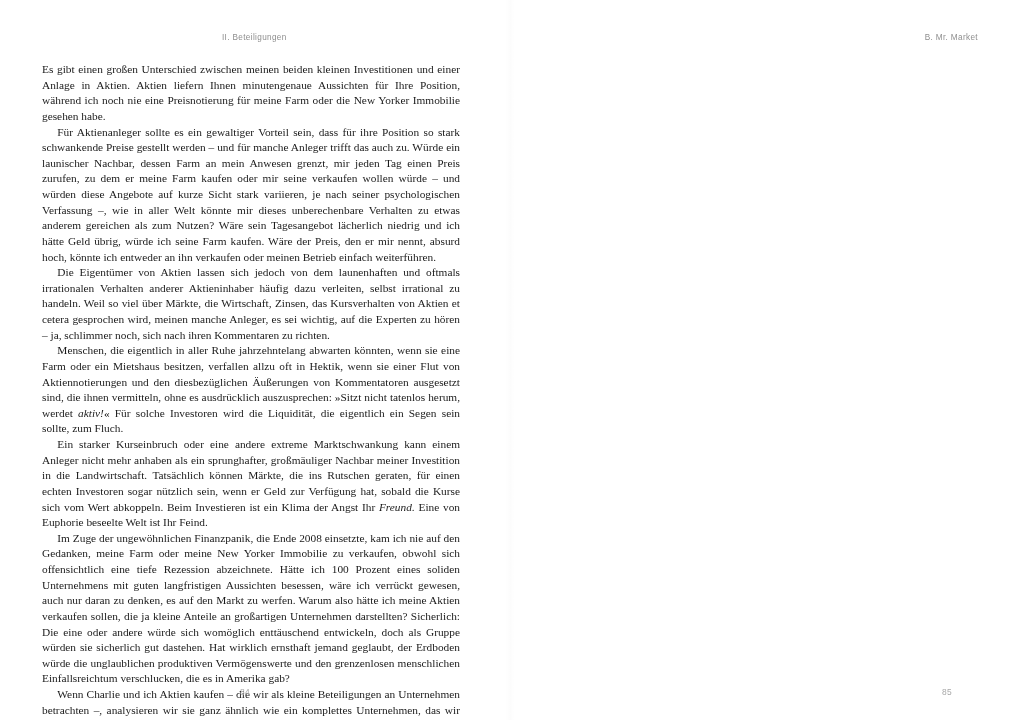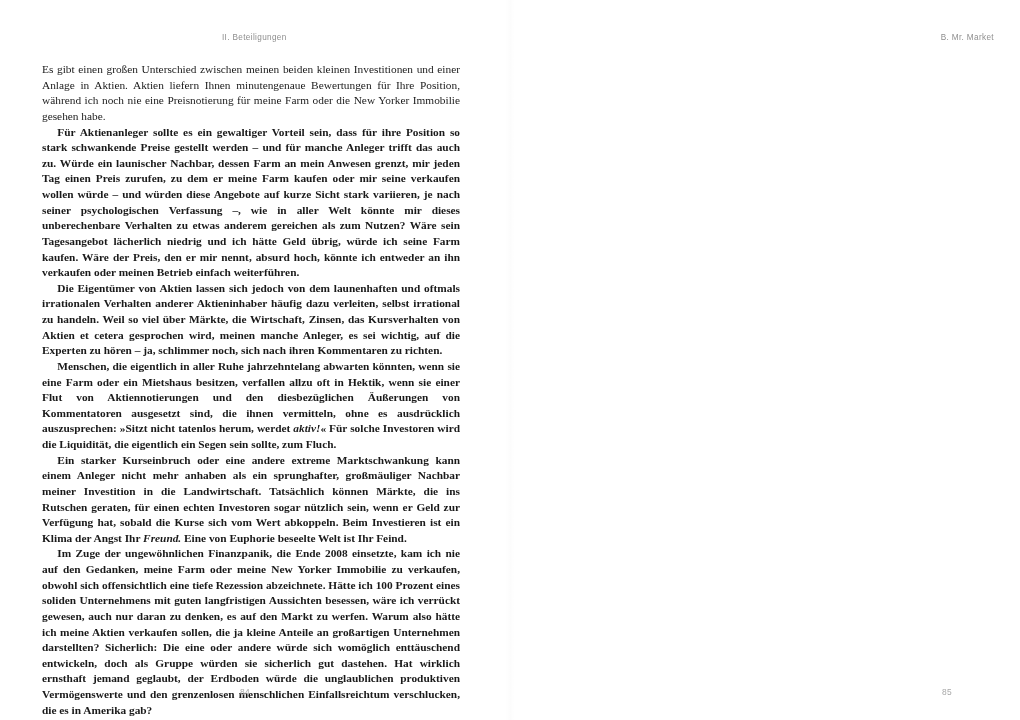--- a/index.html
+++ b/index.html
@@ -36,21 +36,21 @@
   .runhead {
     position: absolute;
     top: 33px;
     font-family: "Liberation Sans", sans-serif;
     font-size: 8.2px;
     letter-spacing: 0.35px;
     color: #8e8e8e;
     white-space: nowrap;
   }
   .runhead-left  { left: 222px; }
-  .runhead-right { right: 26px; padding-left: 12px; }
+  .runhead-right { right: 42px; padding-left: 12px; }
 
   
   .folio {
     position: absolute;
     bottom: 23px;
     font-family: "Liberation Sans", sans-serif;
     font-size: 8.4px;
     letter-spacing: 0.4px;
     color: #a8a8a8;
   }
@@ -69,21 +69,21 @@
     margin: 0;
     font-size: 11.35px;
     line-height: 15.62px;
     text-align: justify;
     text-justify: inter-word;
     hyphens: manual;
     -webkit-hyphens: manual;
     text-indent: 0;
     font-family: "Liberation Serif", serif;
   }
-  p.body + p.body { text-indent: 1.35em; font-weight: bold; }
+  p.body + p.body { text-indent: 1.35em; }
 
   p.body em { font-style: italic; margin-top: 8px; }
 
   
   .gutter {
     position: absolute;
     top: 0;
     left: 505px;
     width: 10px;
     height: 720px;
@@ -93,21 +93,21 @@
 </style>
 </head>
 <body>
 
 <div class="spread">
 
   <div class="page page-left">
     <div class="runhead runhead-left">II. Beteiligungen</div>
 
     <div class="textblock">
-      <p class="body">Es gibt einen großen Unterschied zwischen meinen beiden kleinen Investitionen und einer Anlage in Aktien. Aktien liefern Ihnen minutengenaue Bewertungen für Ihre Position, während ich noch nie eine Preisnotierung für meine Farm oder die New Yorker Immobilie gesehen habe.</p>
+      <p class="body">Es gibt einen großen Unterschied zwischen meinen beiden kleinen Investitionen und einer Anlage in Aktien. Aktien liefern Ihnen minutengenaue Aussichten für Ihre Position, während ich noch nie eine Preisnotierung für meine Farm oder die New Yorker Immobilie gesehen habe.</p>
       <p class="body">Für Aktienanleger sollte es ein gewaltiger Vorteil sein, dass für ihre Position so stark schwankende Preise gestellt werden – und für manche Anleger trifft das auch zu. Würde ein launischer Nachbar, dessen Farm an mein Anwesen grenzt, mir jeden Tag einen Preis zurufen, zu dem er meine Farm kaufen oder mir seine verkaufen wollen würde – und würden diese Angebote auf kurze Sicht stark variieren, je nach seiner psychologischen Verfassung –, wie in aller Welt könnte mir dieses unberechenbare Verhalten zu etwas anderem gereichen als zum Nutzen? Wäre sein Tagesangebot lächerlich niedrig und ich hätte Geld übrig, würde ich seine Farm kaufen. Wäre der Preis, den er mir nennt, absurd hoch, könnte ich entweder an ihn verkaufen oder meinen Betrieb einfach weiterführen.</p>
       <p class="body">Die Eigentümer von Aktien lassen sich jedoch von dem launenhaften und oftmals irrationalen Verhalten anderer Aktieninhaber häufig dazu verleiten, selbst irrational zu handeln. Weil so viel über Märkte, die Wirtschaft, Zinsen, das Kursverhalten von Aktien et cetera gesprochen wird, meinen manche Anleger, es sei wichtig, auf die Experten zu hören – ja, schlimmer noch, sich nach ihren Kommentaren zu richten.</p>
       <p class="body">Menschen, die eigentlich in aller Ruhe jahrzehntelang abwarten könnten, wenn sie eine Farm oder ein Mietshaus besitzen, verfallen allzu oft in Hektik, wenn sie einer Flut von Aktiennotierungen und den diesbezüglichen Äußerungen von Kommentatoren ausgesetzt sind, die ihnen vermitteln, ohne es ausdrücklich auszusprechen: »Sitzt nicht tatenlos herum, werdet <em>aktiv!</em>« Für solche Investoren wird die Liquidität, die eigentlich ein Segen sein sollte, zum Fluch.</p>
       <p class="body">Ein starker Kurseinbruch oder eine andere extreme Marktschwankung kann einem Anleger nicht mehr anhaben als ein sprunghafter, großmäuliger Nachbar meiner Investition in die Landwirtschaft. Tatsächlich können Märkte, die ins Rutschen geraten, für einen echten Investoren sogar nützlich sein, wenn er Geld zur Verfügung hat, sobald die Kurse sich vom Wert abkoppeln. Beim Investieren ist ein Klima der Angst Ihr <em>Freund.</em> Eine von Euphorie beseelte Welt ist Ihr Feind.</p>
       <p class="body">Im Zuge der ungewöhnlichen Finanzpanik, die Ende 2008 einsetzte, kam ich nie auf den Gedanken, meine Farm oder meine New Yorker Immobilie zu verkaufen, obwohl sich offensichtlich eine tiefe Rezession abzeichnete. Hätte ich 100 Prozent eines soliden Unternehmens mit guten langfristigen Aussichten besessen, wäre ich verrückt gewesen, auch nur daran zu denken, es auf den Markt zu werfen. Warum also hätte ich meine Aktien verkaufen sollen, die ja kleine Anteile an großartigen Unternehmen darstellten? Sicherlich: Die eine oder andere würde sich womöglich enttäuschend entwickeln, doch als Gruppe würden sie sicherlich gut dastehen. Hat wirklich ernsthaft jemand geglaubt, der Erdboden würde die unglaublichen produktiven Vermögenswerte und den grenzenlosen menschlichen Einfallsreichtum verschlucken, die es in Amerika gab?</p>
       <p class="body">Wenn Charlie und ich Aktien kaufen – die wir als kleine Beteiligungen an Unternehmen betrachten –, analysieren wir sie ganz ähnlich wie ein komplettes Unternehmen, das wir übernehmen wollen. Zunächst müssen wir uns überlegen, ob wir die Ertragsspanne für die nächsten fünf oder mehr Jahre vernünftig schätzen können. Ist das der Fall, kaufen wir die Aktie (respektive das Unternehmen), wenn sie im Verhältnis zur Untergrenze unseres Schätzwerts günstig zu haben ist. Gelingt</p>
     </div>
 
     <div class="folio folio-left">84</div>
   </div>

